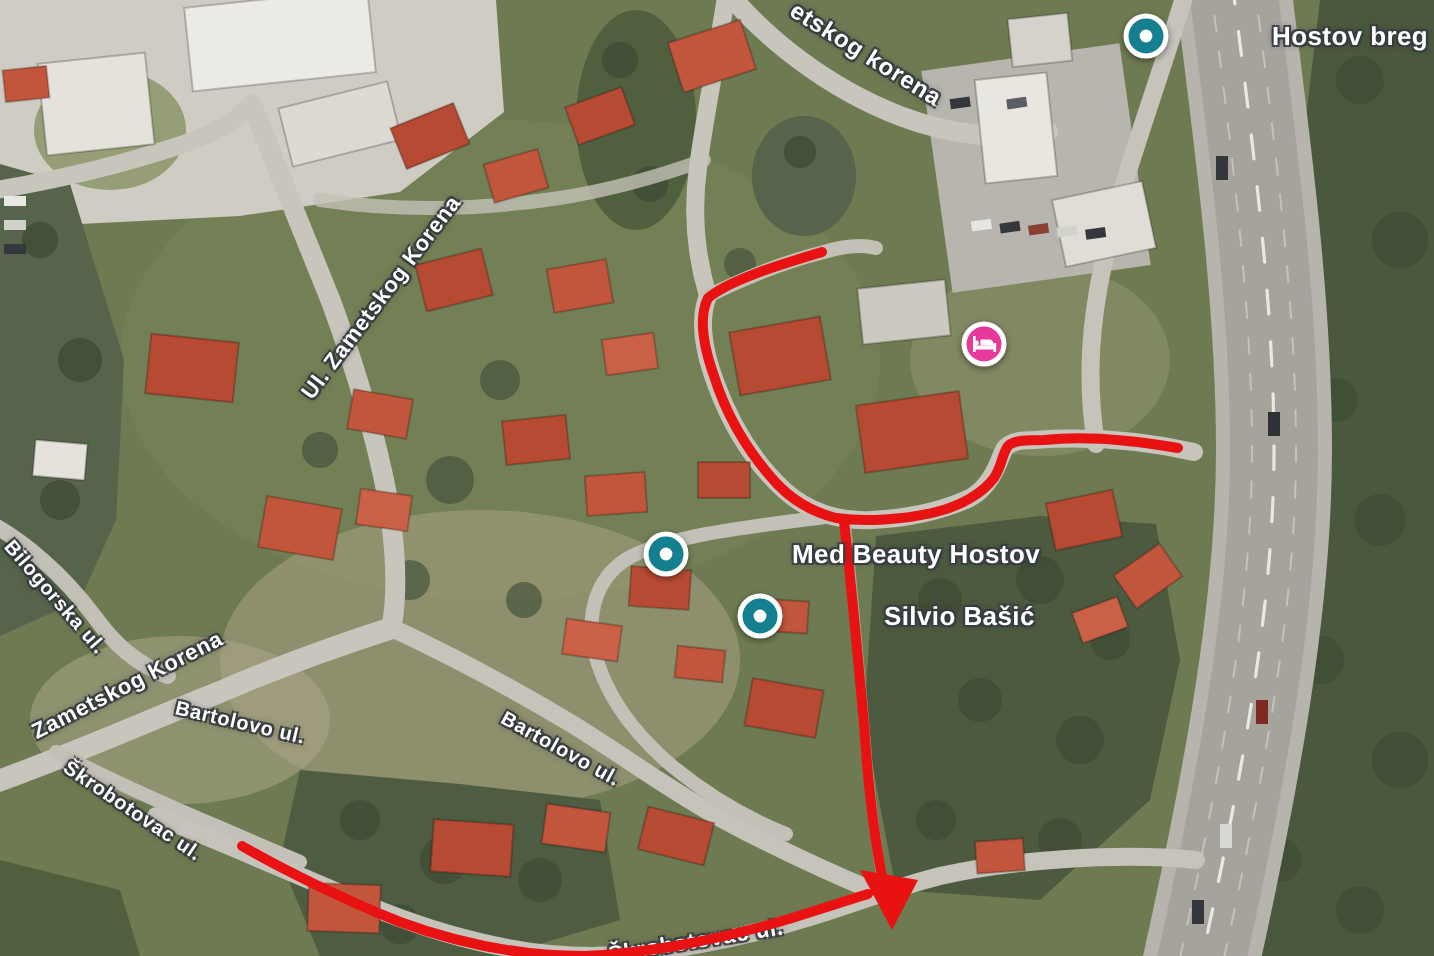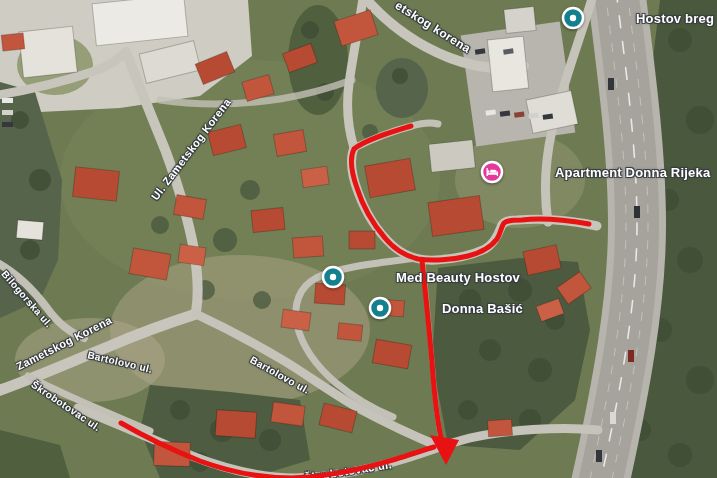--- a/index.html
+++ b/index.html
@@ -208,28 +208,27 @@
     <div class="poi-label" style="left:592px;top:18px">Hostov breg</div>
 
     <svg class="pin" style="left:479px;top:159px" width="26" height="26" viewBox="0 0 26 26">
       <circle cx="13" cy="13" r="10" stroke="#fff" stroke-width="2.5" fill="#e6399b"></circle>
       <g fill="#fff" transform="translate(7,7.5) scale(0.5)">
         <circle cx="4.5" cy="10" r="2.4"></circle>
         <path d="M8.5 6.5h8.5a4.5 4.5 0 0 1 4.5 4.5v1.5H8.5z"></path>
         <path d="M1 3h2.6v9.5H21.5V10h2.6v9h-2.6v-2.4H3.6V19H1z"></path>
       </g>
     </svg>
-    <div class="poi-label" style="left:511px;top:172px">Apartment Donna Rijeka</div>
 
     <svg class="pin" style="left:320px;top:264px" width="26" height="26" viewBox="0 0 26 26">
       <circle cx="13" cy="13" r="10" stroke="#fff" stroke-width="2.5" fill="#147f8e"></circle>
       <circle cx="13" cy="13" r="3.2" fill="#fff"></circle>
     </svg>
     <div class="poi-label" style="left:352px;top:277px">Med Beauty Hostov</div>
 
     <svg class="pin" style="left:367px;top:295px" width="26" height="26" viewBox="0 0 26 26">
       <circle cx="13" cy="13" r="10" stroke="#fff" stroke-width="2.5" fill="#147f8e"></circle>
       <circle cx="13" cy="13" r="3.2" fill="#fff"></circle>
     </svg>
-    <div class="poi-label" style="left:398px;top:308px">Donna Bašić</div>
+    <div class="poi-label" style="left:398px;top:308px">Silvio Bašić</div>
 
   </div>
 </div>
 
 </body></html>

